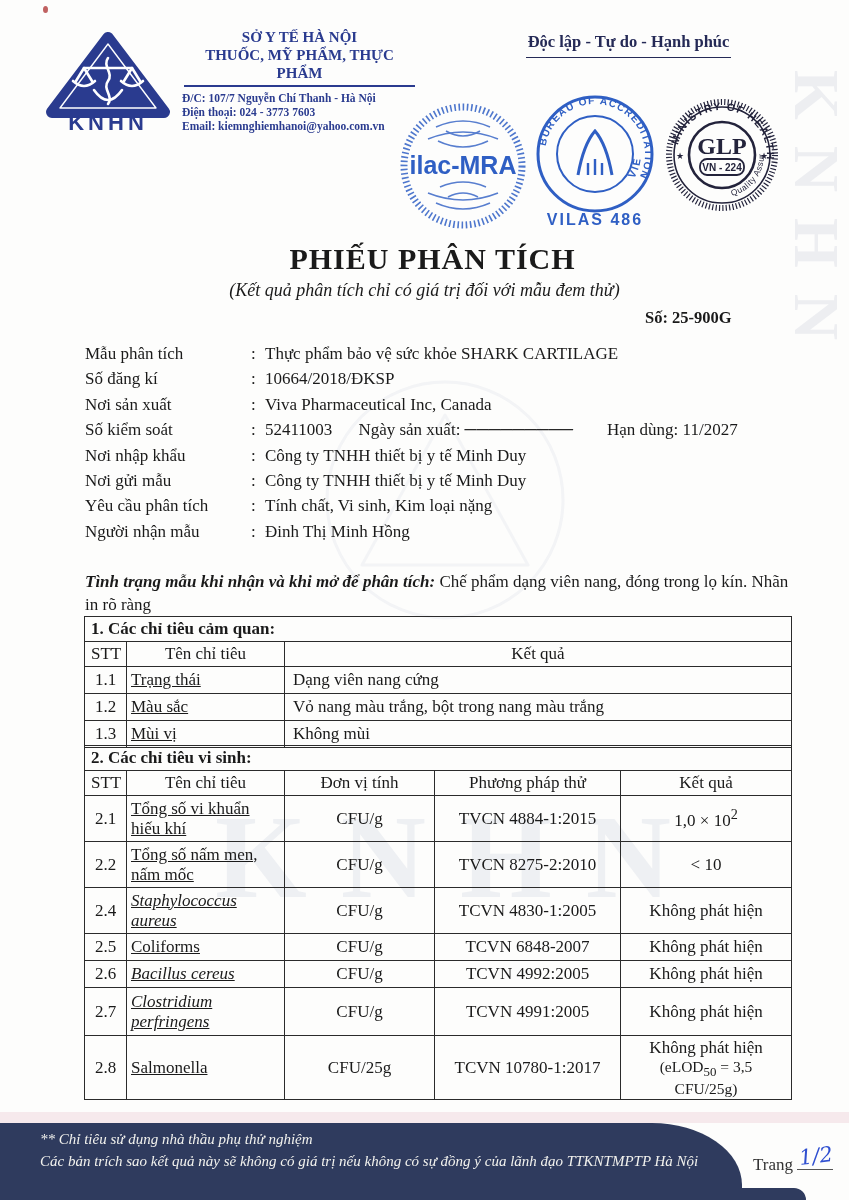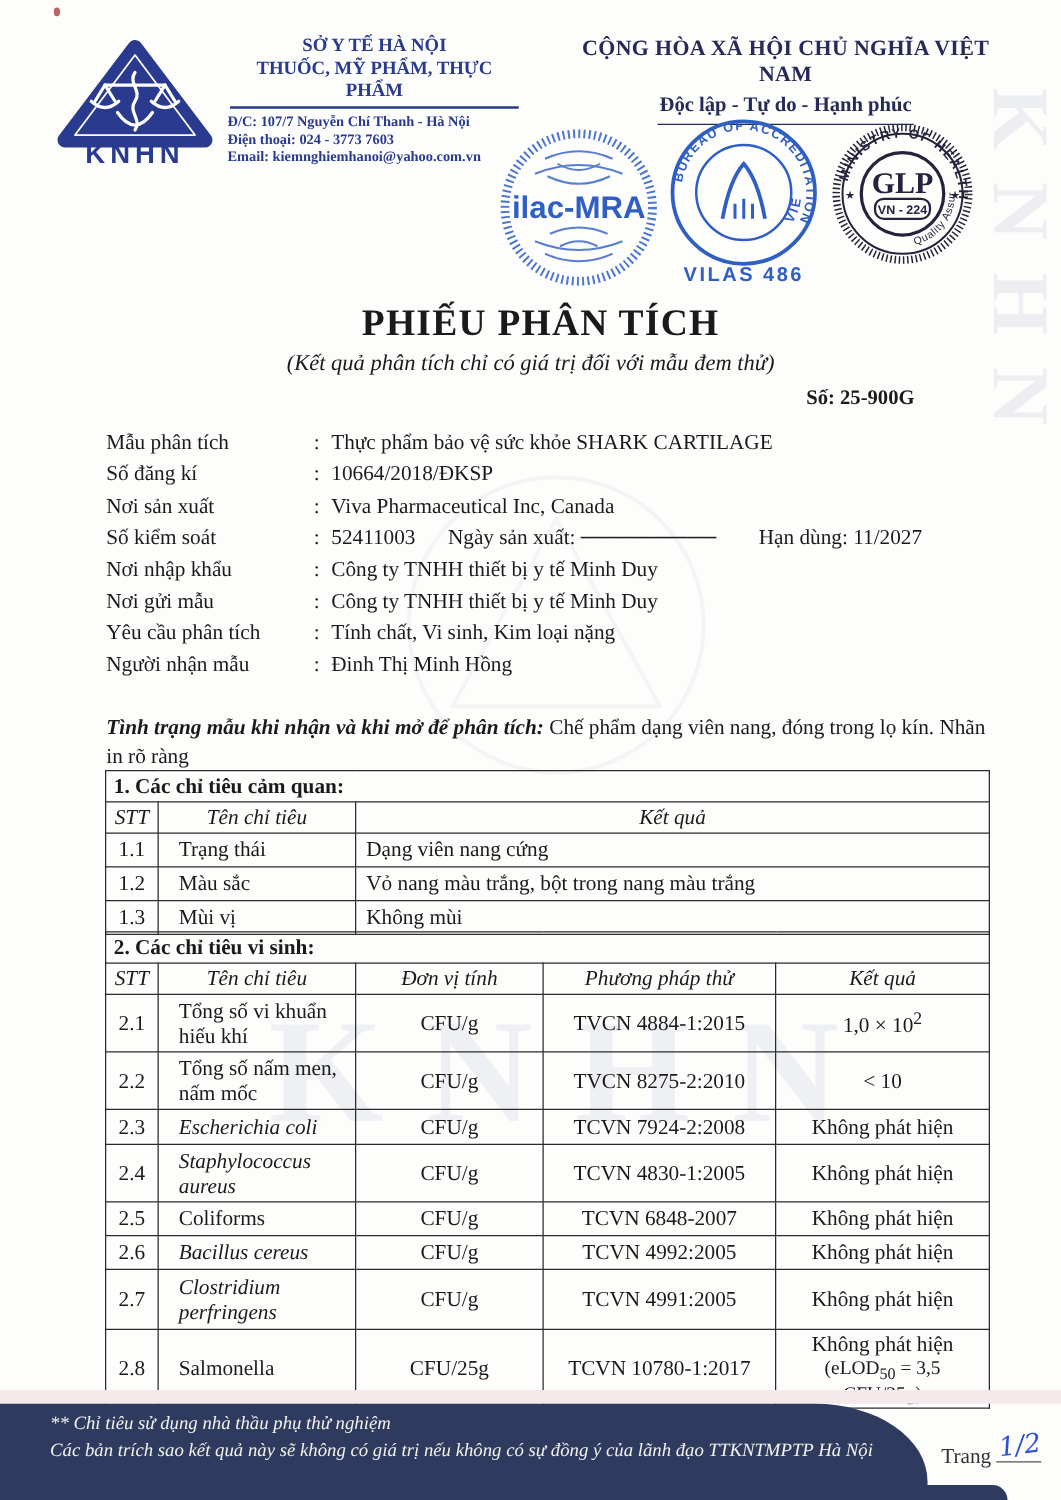--- a/index.html
+++ b/index.html
@@ -58,23 +58,23 @@
   .info-row .right-note{position:absolute; left:478px; top:0;}
   .info-row .right-note b{font-weight:bold;}
   .condition{position:absolute; top:570px; left:85px; width:707px; font-size:17px; line-height:23px;}
   .condition .clabel{font-weight:bold; font-style:italic;}
   
   table{border-collapse:collapse; table-layout:fixed; width:707px; font-size:17px;}
   .table1{position:absolute; top:616px; left:84px;}
   .table2{position:absolute; top:745px; left:84px;}
   td{border:1.5px solid #2b2b2b; padding:2px 6px; vertical-align:middle;}
   .sec-cell{font-weight:bold; font-size:17px; height:25px; padding-left:6px;}
-  .head-cell{font-style:italic; text-align:center; height:25px;}
+  .head-cell{text-align:center; height:25px;}
   .c-stt{text-align:center;}
-  .c-name{padding-left:16px;}
+  .c-name{padding-left:4px;text-decoration:underline;}
   .c-name.it{font-style:italic;}
   .c-unit,.c-method,.c-result{text-align:center;}
   .t1-result{text-align:left; padding-left:8px;}
   .result-sub{font-size:15.5px; line-height:17px;}
   
   .pink-strip{position:absolute; top:1112px; left:0; width:100%; height:11px; background:#f6e9ec;}
   .footer-block{
     position:absolute; top:1123px; left:0; width:742px; height:77px;
     background:var(--footer-navy); border-top-right-radius:90px 62px;
   }
@@ -118,21 +118,20 @@
     </svg>
     <div class="org">
       <div class="l1">SỞ Y TẾ HÀ NỘI</div>
       <div class="l1">THUỐC, MỸ PHẨM, THỰC PHẨM</div>
       <div class="rule"></div>
       <div class="l2">Đ/C: 107/7 Nguyễn Chí Thanh - Hà Nội</div>
       <div class="l2">Điện thoại: 024 - 3773 7603</div>
       <div class="l2">Email: kiemnghiemhanoi@yahoo.com.vn</div>
     </div>
     <div class="national">
-      <div class="n1">CỘNG HÒA XÃ HỘI CHỦ NGHĨA VIỆT NAM</div>
       <div class="n2">Độc lập - Tự do - Hạnh phúc</div>
       <div class="underline"></div>
     </div>
   </div>
 
   <div class="seals">
     <svg class="seal-ilac" width="130" height="130" viewBox="0 0 130 130">
       <circle cx="65" cy="65" r="59" fill="none" stroke="var(--stamp-blue)" stroke-width="7" stroke-dasharray="1.6 2.6" opacity=".85"></circle>
       <g fill="none" stroke="var(--stamp-blue)" stroke-width="1.6" opacity=".8">
         <path d="M38,26 Q65,14 92,26"></path>
@@ -280,29 +279,20 @@
         </tr>
         <tr style="height: 46px;">
           <td class="c-stt">2.2</td>
           <td class="c-name">Tổng số nấm men, nấm mốc</td>
           <td class="c-unit">CFU/g</td>
           <td class="c-method">TVCN 8275-2:2010</td>
           <td class="c-result">
             <div>&lt; 10</div>
           </td>
         </tr>
-        <tr style="height: 28px;">
-          <td class="c-stt">2.3</td>
-          <td class="c-name it">Escherichia coli</td>
-          <td class="c-unit">CFU/g</td>
-          <td class="c-method">TCVN 7924-2:2008</td>
-          <td class="c-result">
-            <div>Không phát hiện</div>
-          </td>
-        </tr>
         <tr style="height: 46px;">
           <td class="c-stt">2.4</td>
           <td class="c-name it">Staphylococcus aureus</td>
           <td class="c-unit">CFU/g</td>
           <td class="c-method">TCVN 4830-1:2005</td>
           <td class="c-result">
             <div>Không phát hiện</div>
           </td>
         </tr>
         <tr style="height: 27px;">

